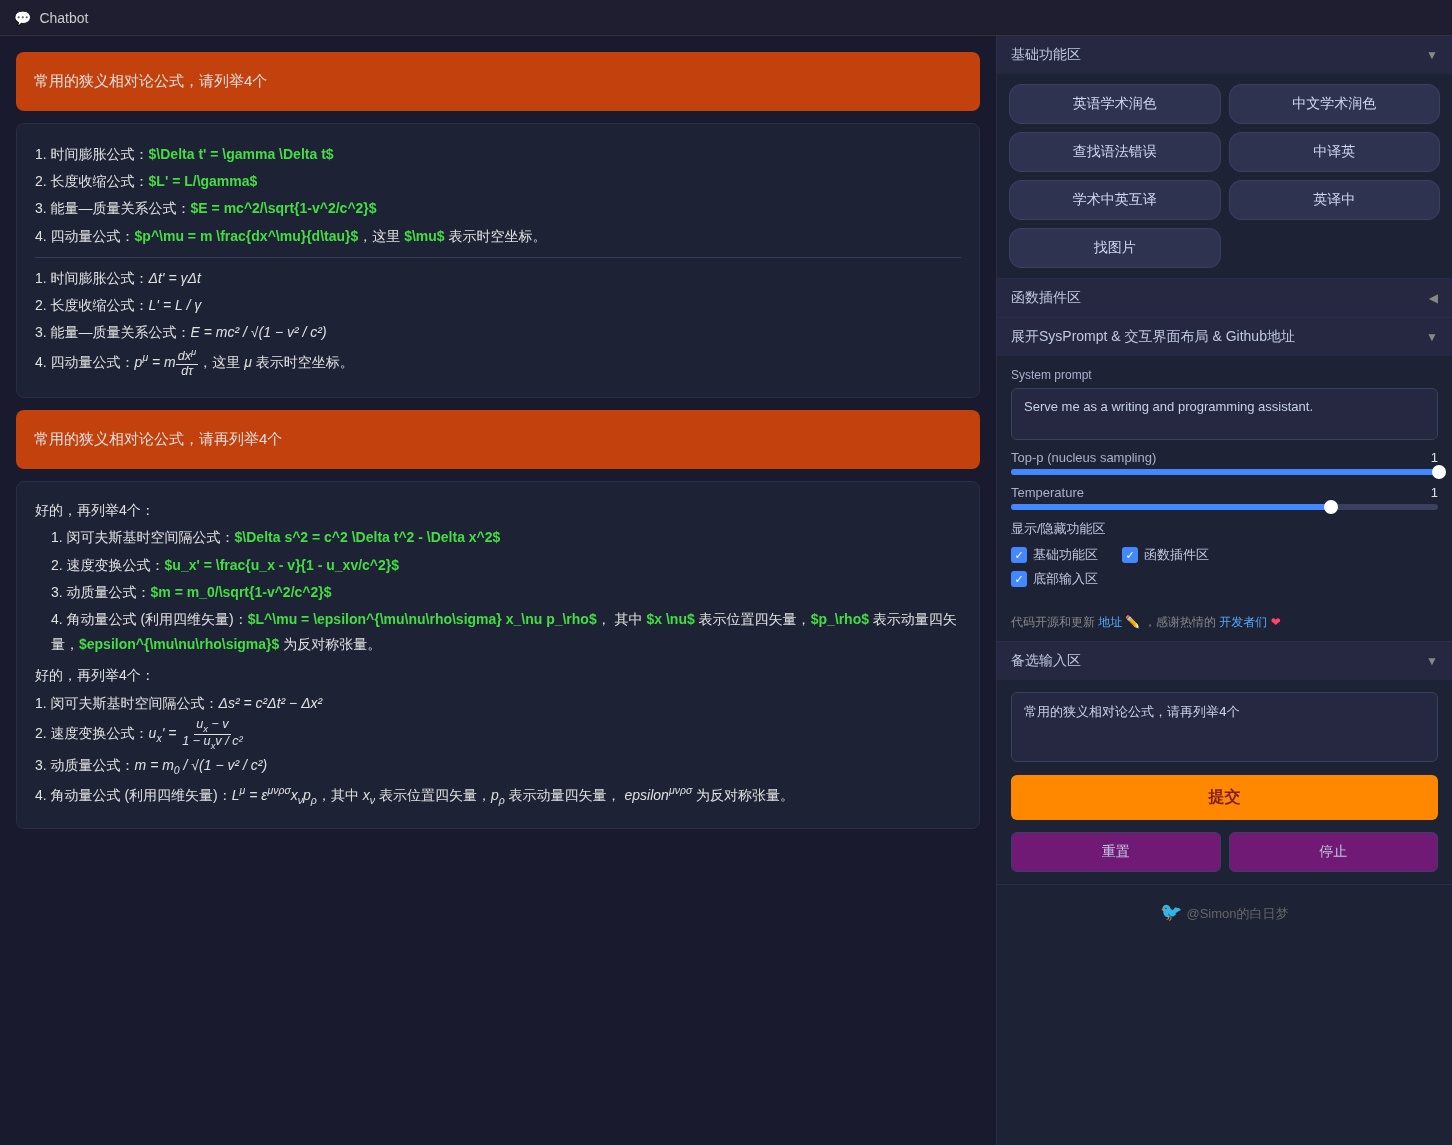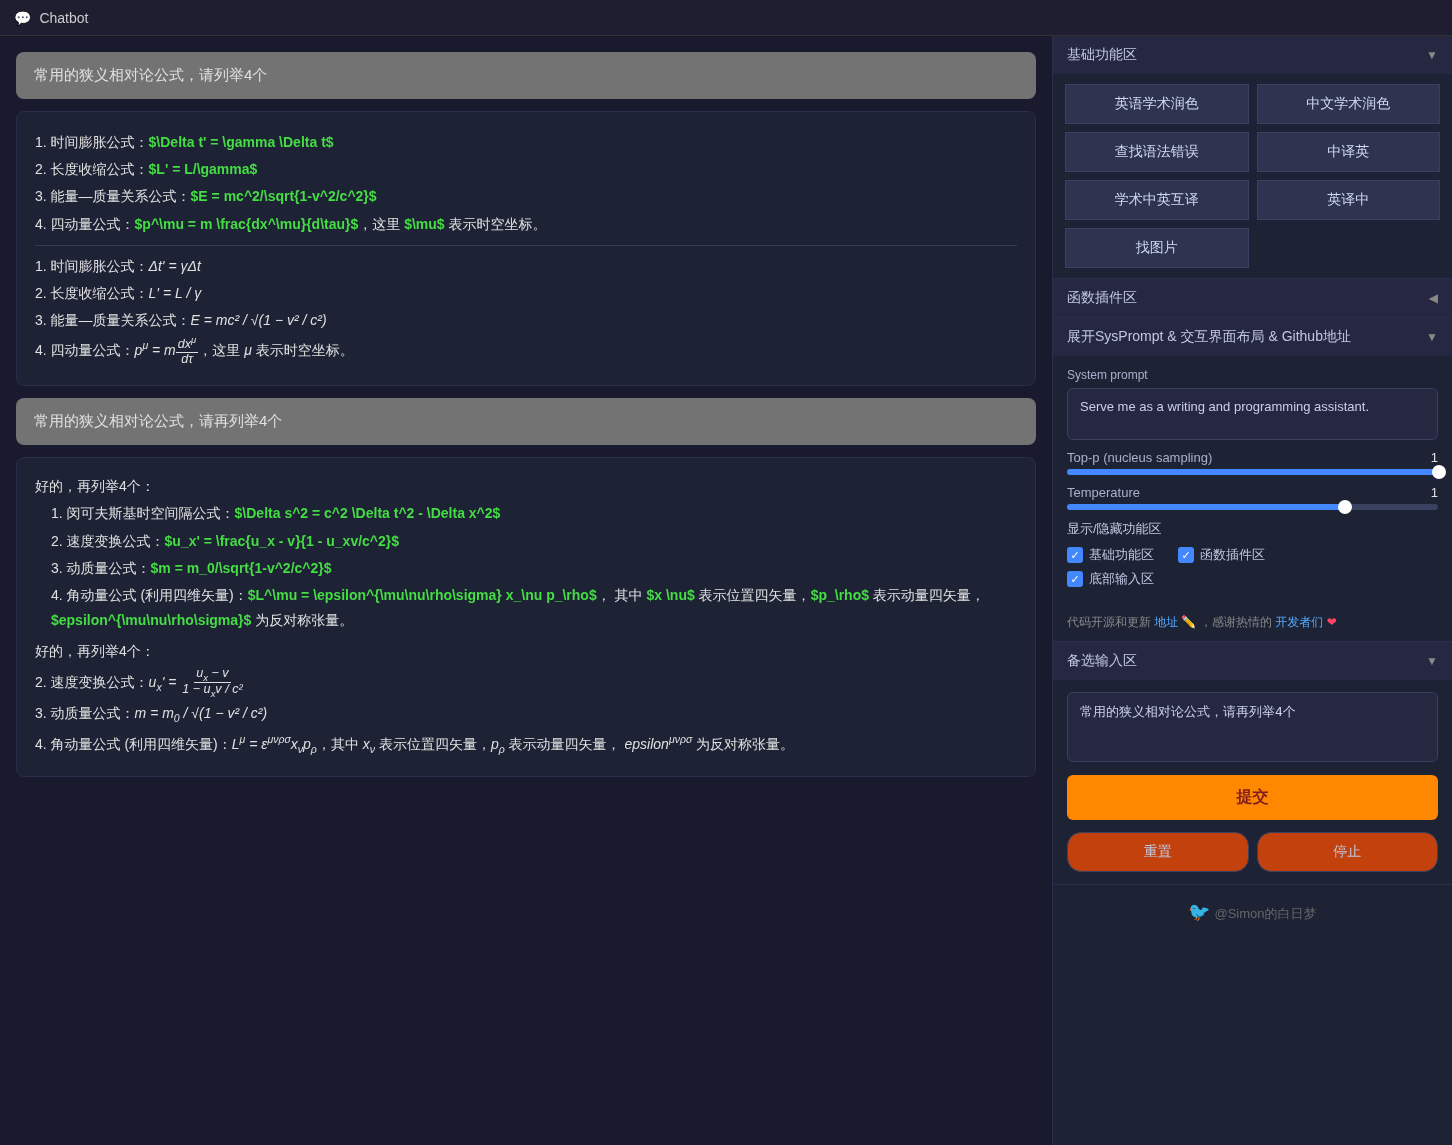--- a/index.html
+++ b/index.html
@@ -40,44 +40,44 @@
     .chat-panel {
       flex: 1;
       display: flex;
       flex-direction: column;
       background: #1a1a2e;
       overflow-y: auto;
       padding: 16px;
       gap: 12px;
     }
     .user-bubble {
-      background: #737373;
+      background: #c2410c;
       border-radius: 8px;
-      padding: 14px 18px;
+      padding: 20px 18px;
       color: #e0e0e0;
       font-size: 15px;
     }
     .assistant-bubble {
       background: #1e2235;
       border: 1px solid #2a2e4a;
       border-radius: 8px;
       padding: 16px 18px;
       color: #e0e0e0;
       font-size: 14px;
       line-height: 1.8;
     }
     .latex-green { color: #44dd44; font-weight: bold; }
     .divider-line {
       border: none;
       border-top: 1px solid #3a3a5a;
       margin: 8px 0;
     }
     
     .sidebar {
-      width: 400px;
+      width: 456px;
       background: #1e2235;
       border-left: 1px solid #2a2e4a;
       display: flex;
       flex-direction: column;
       overflow-y: auto;
     }
     .sidebar-section {
       border-bottom: 1px solid #2a2e4a;
       padding: 0;
     }
@@ -102,21 +102,21 @@
       padding: 10px 12px;
     }
     .btn-grid {
       display: grid;
       grid-template-columns: 1fr 1fr;
       gap: 8px;
     }
     .func-btn {
       background: #2e3350;
       border: 1px solid #3a4060;
-      border-radius: 0;
+      border-radius: 12px;
       color: #d0d8f0;
       padding: 10px 8px;
       font-size: 14px;
       text-align: center;
       cursor: pointer;
     }
     .sysprompt-section {
       padding: 12px 14px;
     }
     .sysprompt-label {
@@ -248,23 +248,23 @@
       cursor: pointer;
       margin-top: 10px;
     }
     .bottom-btn-row {
       display: grid;
       grid-template-columns: 1fr 1fr;
       gap: 8px;
       padding: 0 14px 12px;
     }
     .bottom-btn {
-      background: #c2410c;
+      background: #701a75;
       border: 1px solid #3a4060;
-      border-radius: 14px;
+      border-radius: 6px;
       color: #c0c8e0;
       padding: 10px 8px;
       font-size: 14px;
       text-align: center;
       cursor: pointer;
     }
     
     .math-block {
       margin: 2px 0;
     }
@@ -343,20 +343,23 @@
       </div>
       <div class="math-block" style="padding-left:16px">
         3. 动质量公式：<span class="latex-green">$m = m_0/\sqrt{1-v^2/c^2}$</span>
       </div>
       <div class="math-block" style="padding-left:16px">
         4. 角动量公式 (利用四维矢量)：<span class="latex-green">$L^\mu = \epsilon^{\mu\nu\rho\sigma} x_\nu p_\rho$</span>，
         其中 <span class="latex-green">$x \nu$</span> 表示位置四矢量，<span class="latex-green">$p_\rho$</span> 表示动量四矢量，<span class="latex-green">$epsilon^{\mu\nu\rho\sigma}$</span>
         为反对称张量。
       </div>
       <div style="margin-top:6px;">好的，再列举4个：</div>
+      <div class="math-block" style="padding-left:0px">
+        1. 闵可夫斯基时空间隔公式：<span class="italic">Δs² = c²Δt² − Δx²</span>
+      </div>
       <div class="math-block">
         2. 速度变换公式：<span class="italic">u<sub>x</sub>' = <span class="frac" style="display:inline-flex">
               <span class="frac-num">u<sub>x</sub> − v</span>
               <span class="frac-den">1 − u<sub>x</sub>v / c²</span>
             </span></span>
       </div>
       <div class="math-block">
         3. 动质量公式：<span class="italic">m = m<sub>0</sub> / √(1 − v² / c²)</span>
       </div>
       <div class="math-block">

